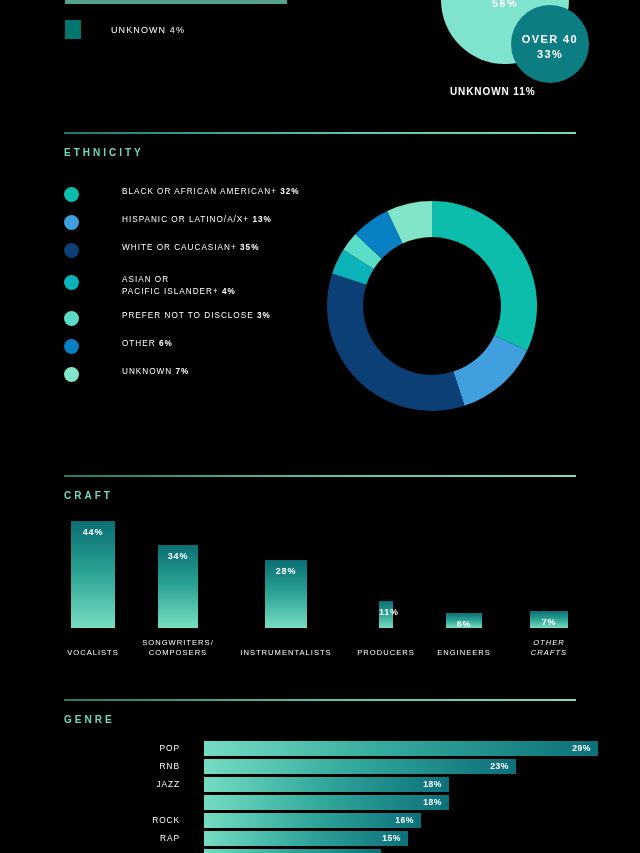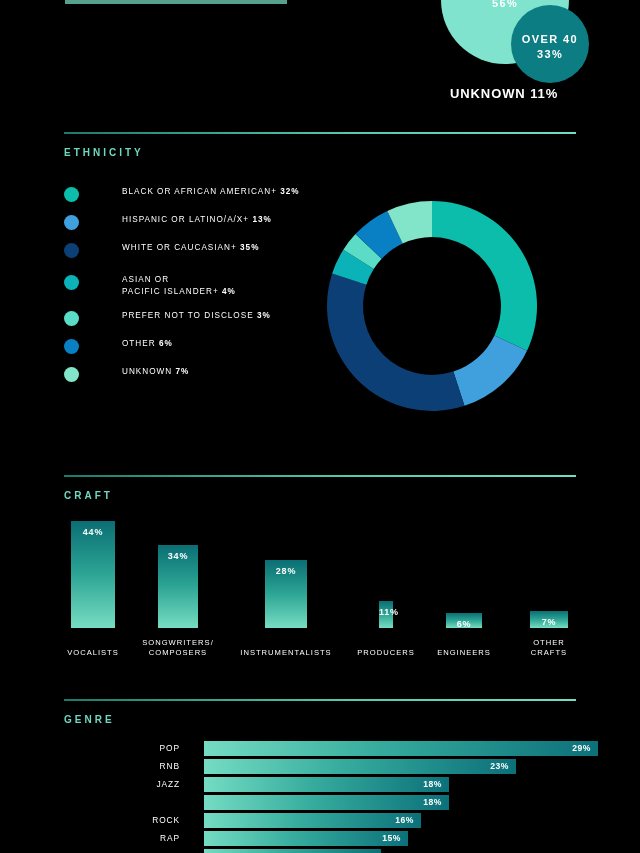--- a/index.html
+++ b/index.html
@@ -81,21 +81,21 @@
     font-weight: bold;
     letter-spacing: 1.4px;
     line-height: 15px;
   }
   .circle-under .circle-label { top: 60px; }
   .circle-over .circle-label { top: 27px; }
 
   .unknown-age {
     position: absolute;
     left: 450px; top: 86px;
-    font-size: 13px;
+    font-size: 10px;
     letter-spacing: 0.9px;
     font-weight: bold;
     color: #ffffff;
   }
 
   
   .divider {
     position: absolute;
     left: 64px;
     width: 512px;
@@ -229,20 +229,24 @@
 </style>
 </head>
 <body>
 
 <div class="page">
 
   <div class="top-clip">
 
     <div class="top-bar-stub"></div>
 
+    <div class="top-legend">
+      <span class="swatch"></span>
+      <span class="lbl">UNKNOWN 4%</span>
+    </div>
 
     <div class="circle-under">
       <div class="circle-label">
         <span>56%</span>
       </div>
     </div>
 
     <div class="circle-over">
       <div class="circle-label">
         <span>OVER 40</span><br>
@@ -329,21 +333,21 @@
       <div class="craft-bar-col" style="left: 404px; width: 120px;">
         <div class="craft-bar" style="width: 36px; height: 15px;">
           <div class="craft-val">6%</div>
         </div>
         <div class="craft-lbl" style="bottom: -30px;">ENGINEERS</div>
       </div>
       <div class="craft-bar-col" style="left: 489px; width: 120px;">
         <div class="craft-bar" style="width: 38px; height: 17px;">
           <div class="craft-val">7%</div>
         </div>
-        <div class="craft-lbl" style="bottom: -30px;">OTHER CRAFTS</div>
+        <div class="craft-lbl" style="bottom: -30px; font-style: italic;">OTHER CRAFTS</div>
       </div>
     </div>
 
   <div class="divider" style="top:699px;"></div>
   <div class="section-title" style="top:714px;">GENRE</div>
 
   <div class="genre-area" id="genre-area">
       <div class="genre-row" style="top: 0px;">
         <div class="genre-lbl">POP</div>
         <div class="genre-bar" style="width: 394px;">

